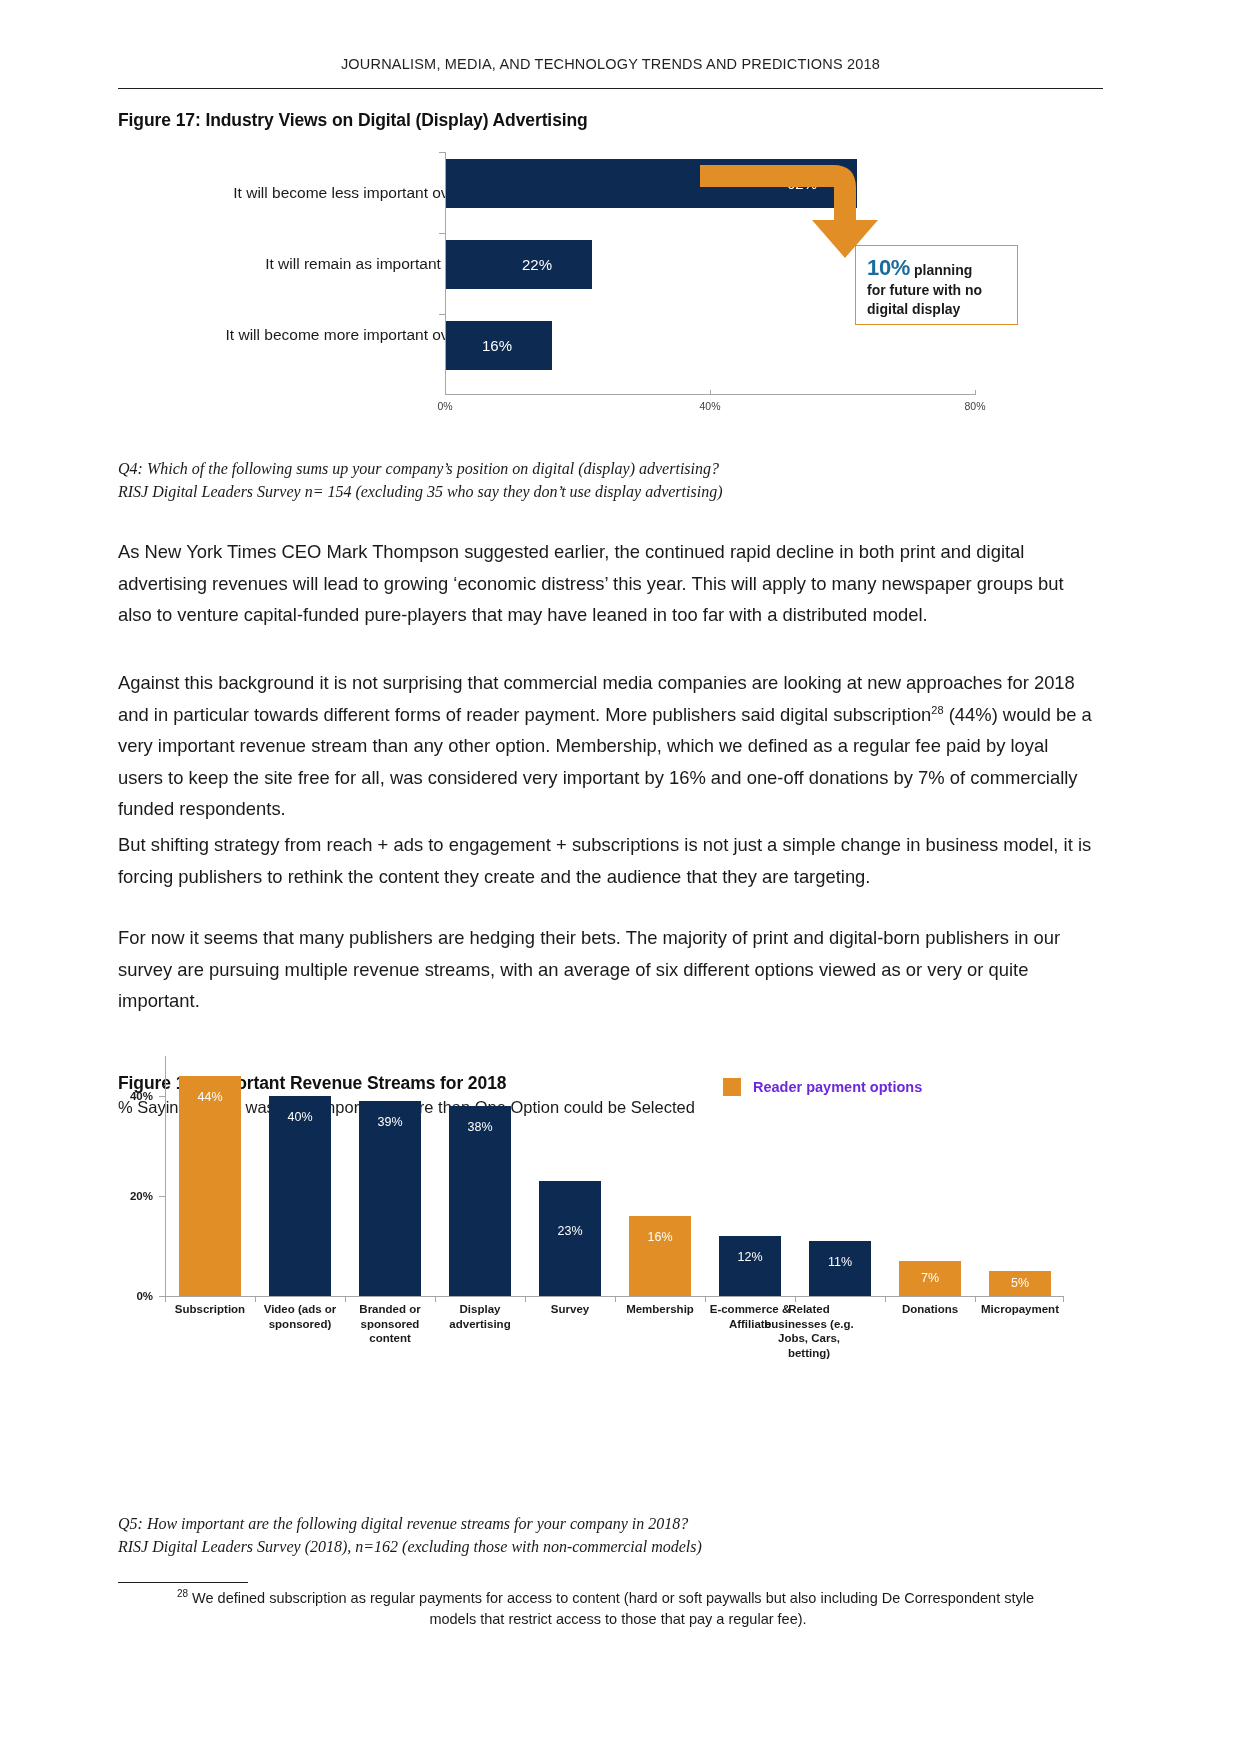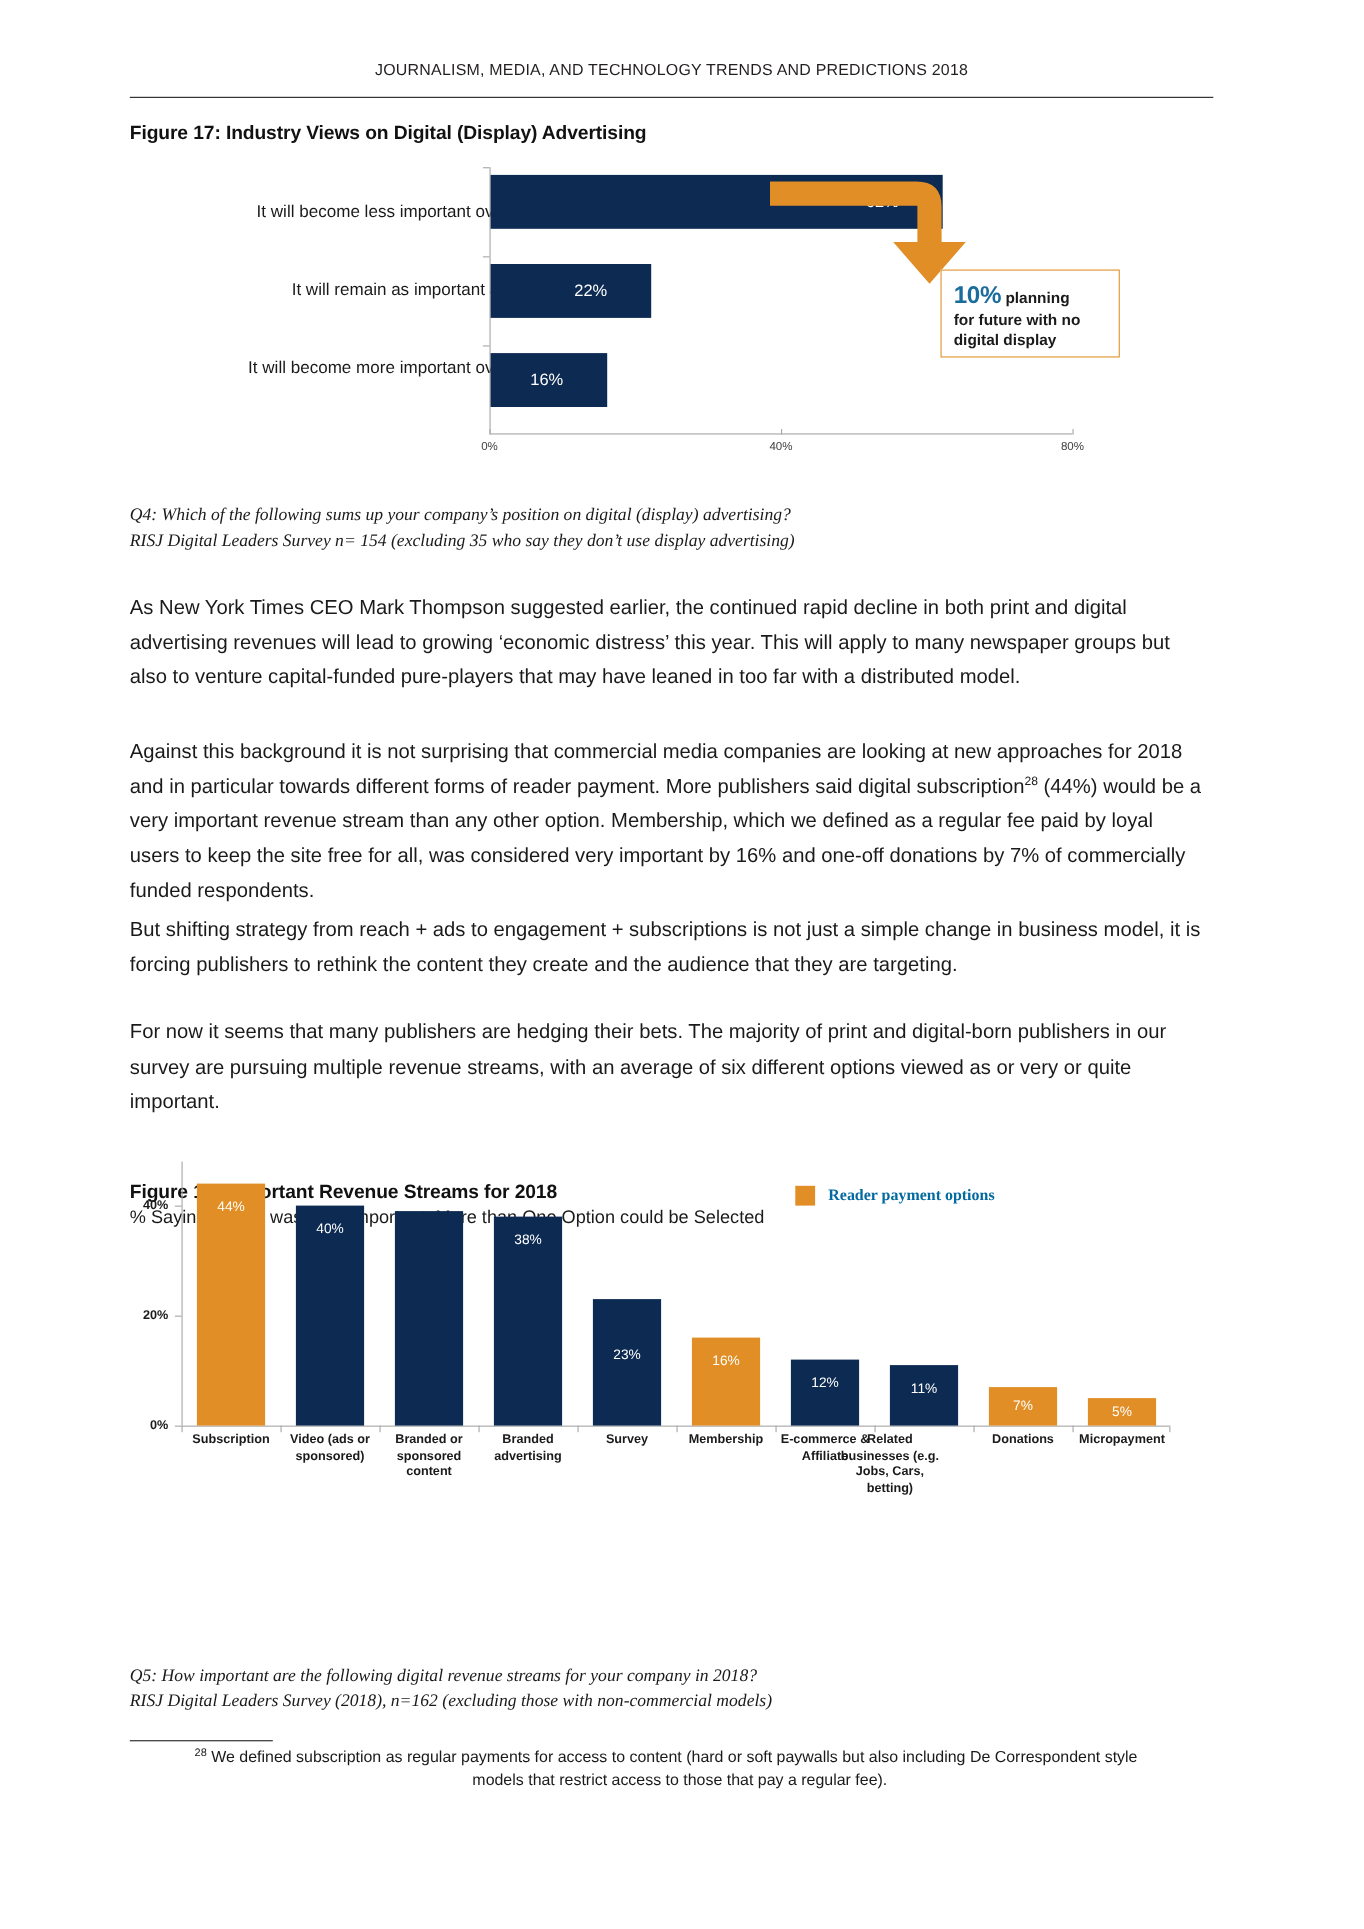--- a/index.html
+++ b/index.html
@@ -233,23 +233,22 @@
     align-items: center;
     gap: 12px;
   }
   .f18-legend .swatch {
     width: 18px; height: 18px;
     background: #e28e26;
   }
   .f18-legend .lbl {
     font-size: 14.5px;
     font-weight: bold;
-    color: #0369a1;
-    white-space: nowrap;
-    font-family: Liberation Serif, serif;
+    color: #6d28d9;
+    white-space: nowrap;
   }
 
   
   .foot-rule {
     position: absolute;
     left: 118px; top: 1582px;
     width: 130px; height: 1px;
     background: #231f20;
   }
   .footnote {
@@ -365,21 +364,21 @@
       <div class="dlabel" style="top:14px;">44%</div>
     </div>
 
     <div class="f18-bar" style="left:151px; width:62px; height:200px;">
       <div class="fill" style="height:200px; background:#0d2b52;"></div>
       <div class="dlabel" style="top:14px;">40%</div>
     </div>
 
     <div class="f18-bar" style="left:241px; width:62px; height:195px;">
       <div class="fill" style="height:195px; background:#0d2b52;"></div>
-      <div class="dlabel" style="top:14px;margin-left:44px;">39%</div>
+      <div class="dlabel" style="top:14px;">39%</div>
     </div>
 
     <div class="f18-bar" style="left:331px; width:62px; height:190px;">
       <div class="fill" style="height:190px; background:#0d2b52;"></div>
       <div class="dlabel" style="top:14px;">38%</div>
     </div>
 
     <div class="f18-bar" style="left:421px; width:62px; height:86px;">
       <div class="fill" style="height:115px; background:#0d2b52;"></div>
       <div class="dlabel" style="top:14px;">23%</div>
@@ -416,21 +415,21 @@
     <div class="f18-xcat" style="left:137px; width:90px;">
       <div>Video (ads or</div>
       <div>sponsored)</div>
     </div>
     <div class="f18-xcat" style="left:227px; width:90px;">
       <div>Branded or</div>
       <div>sponsored</div>
       <div>content</div>
     </div>
     <div class="f18-xcat" style="left:317px; width:90px;">
-      <div>Branded</div>
+      <div>Display</div>
       <div>advertising</div>
     </div>
     <div class="f18-xcat" style="left:407px; width:90px;">
       <div>Survey</div>
     </div>
     <div class="f18-xcat" style="left:497px; width:90px;">
       <div>Membership</div>
     </div>
     <div class="f18-xcat" style="left:587px; width:90px;">
       <div>E-commerce &amp;</div>

